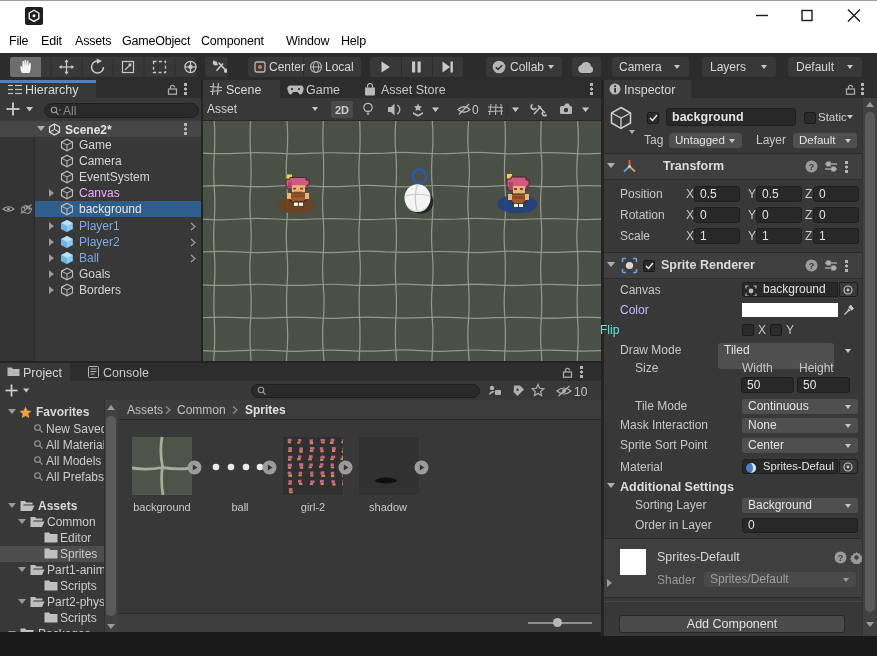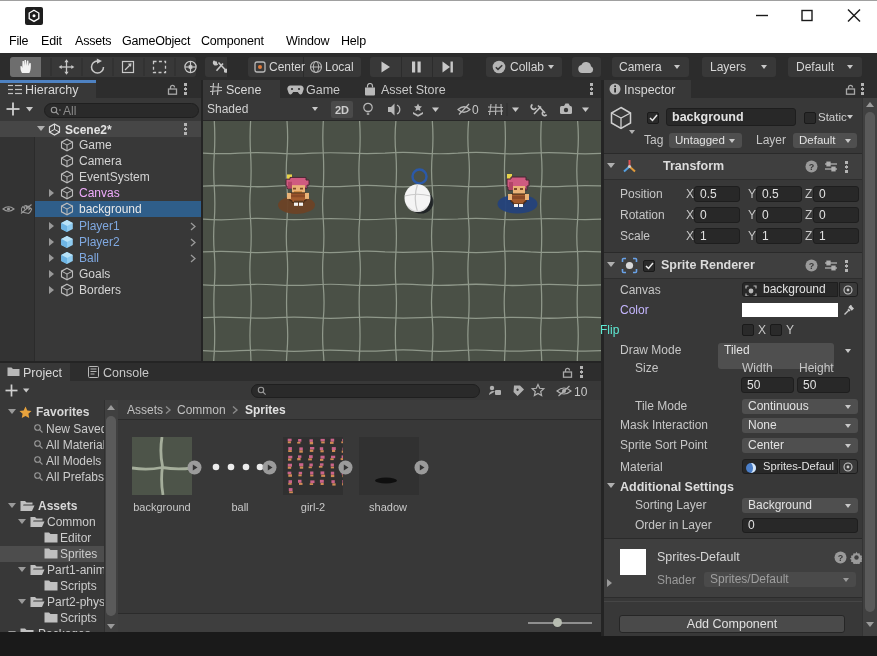--- a/index.html
+++ b/index.html
@@ -275,21 +275,21 @@
     </svg>
 <div class="tx" style="left:306px;top:83px;font-size:12.5px;color:#c8c8c8">Game</div>
 <svg class="a" style="left:364px;top:83px" width="12" height="13" viewBox="0 0 12 13">
       <path d="M1 4.5 h10 v7 a1 1 0 0 1-1 1 H2 a1 1 0 0 1-1-1 Z" fill="#b8b8b8"></path>
       <path d="M3.5 4.5 V3 a2.5 2.5 0 0 1 5 0 v1.5" fill="none" stroke="#b8b8b8" stroke-width="1.2"></path>
     </svg>
 <div class="tx" style="left:381px;top:83px;font-size:12.5px;color:#c8c8c8">Asset Store</div>
 <div class="a dots" style="left:590px;top:82px"></div>
 
 <div class="a" style="left:203px;top:98px;width:398px;height:23px;background:#383838;border-bottom:1px solid #282828;box-sizing:border-box"></div>
-<div class="tx" style="left:207px;top:102px;color:#d2d2d2">Shaded</div>
+<div class="tx" style="left:207px;top:102px;color:#d2d2d2">Asset</div>
 <span class="tri" style="left:312px;top:107px"></span>
 <div class="a" style="left:331px;top:101px;width:22px;height:17px;background:#4a4a4a;border-radius:2px"></div>
 <div class="tx b" style="left:335px;top:104px;font-size:11px;color:#cccccc">2D</div>
 <svg class="a" style="left:360px;top:101px" width="240px" height="17" viewBox="0 0 240 17">
 
 <g stroke="#b8b8b8" fill="none" stroke-width="1.2">
         <circle cx="8" cy="6.5" r="4.2"></circle>
         <path d="M6.5 10.5 h3 M6.8 13 h2.4" stroke-width="1.3"></path>
       </g>
 

